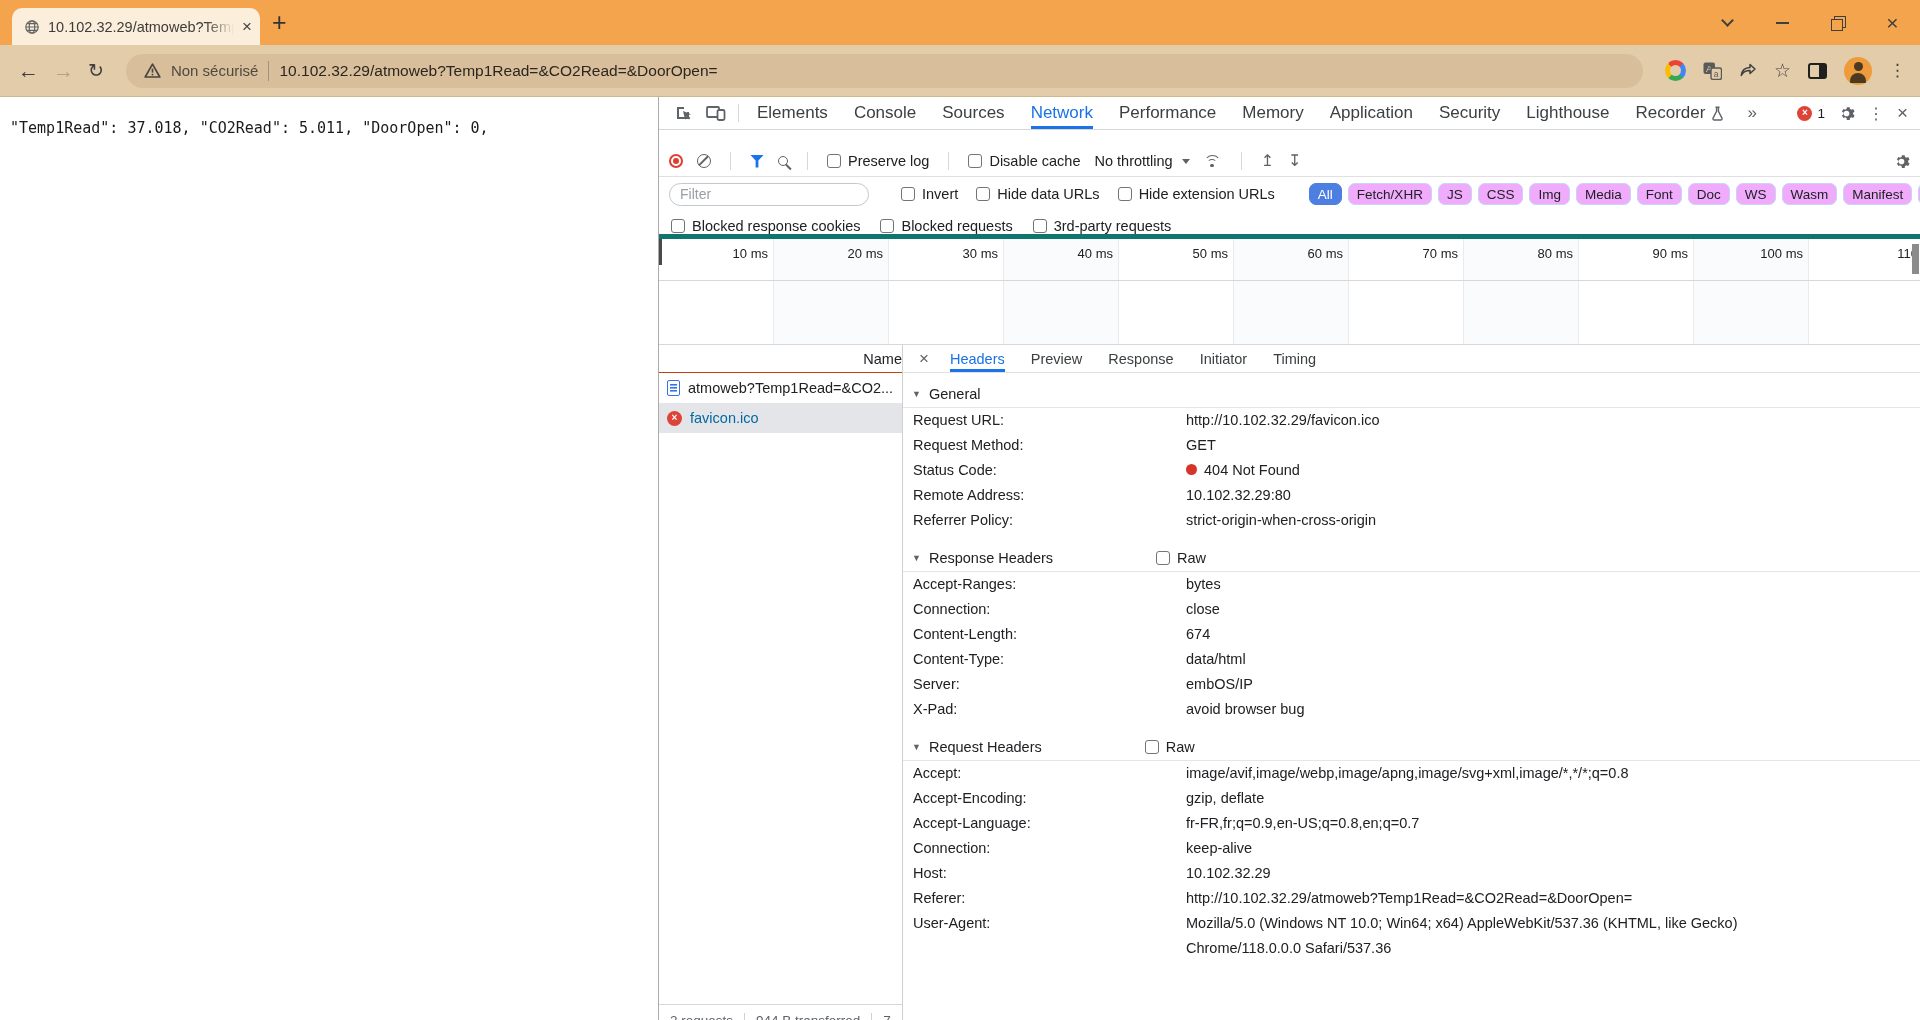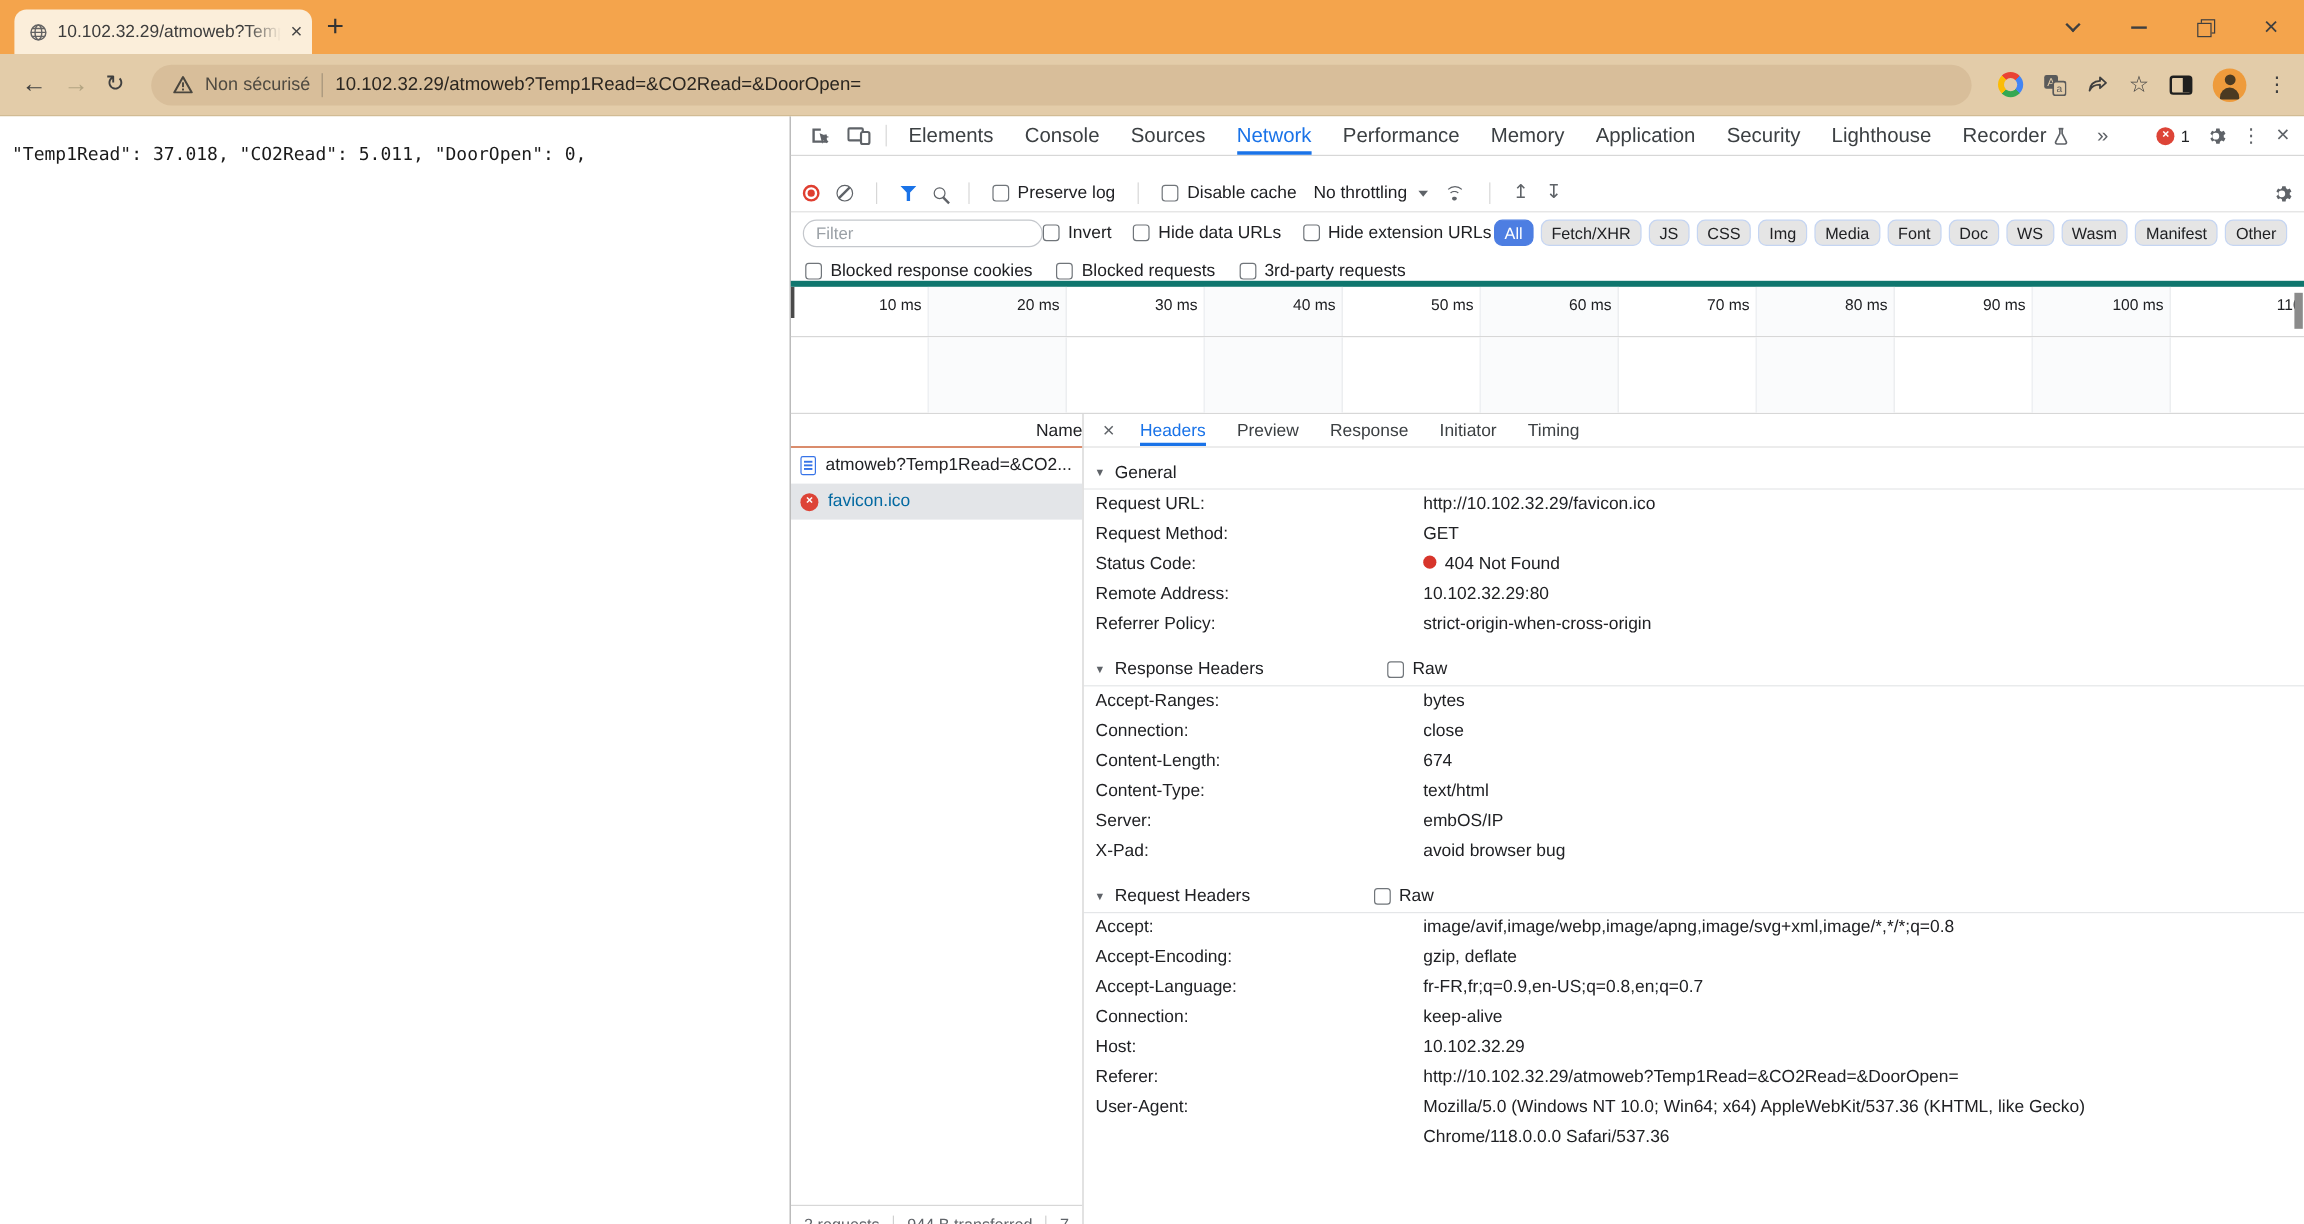--- a/index.html
+++ b/index.html
@@ -78,26 +78,26 @@
   .throttle { display:flex; align-items:center; gap:9px; }
   .caret { width:0; height:0; border-left:4.5px solid transparent; border-right:4.5px solid transparent; border-top:5.5px solid #5f6368; }
   .wifi { position:relative; width:18px; height:14px; }
   .wifi i { position:absolute; border:1.8px solid transparent; border-top-color:#5f6368; border-radius:50%; }
   .wifi .a1 { width:17px; height:17px; left:0; top:1px; }
   .wifi .a2 { width:10px; height:10px; left:3.5px; top:4.5px; }
   .wifi .a3 { position:absolute; width:3.5px; height:3.5px; border-radius:50%; background:#5f6368; left:6.8px; top:9.5px; }
   .arrow-ud { font-size:16px; color:#5f6368; line-height:14px; }
   .nt-gear { margin-left:auto; display:flex; align-items:center; }
 
-  .dt-filterrow { height:34px; display:flex; align-items:center; gap:0; padding:0 10px; }
+  .dt-filterrow { height:34px; display:flex; align-items:center; gap:32px; padding:0 10px; }
   .filter-input { width:200px; height:23px; border:1px solid #c4c7cc; border-radius:11.5px; padding:0 10px; font-size:14px;
                   font-family:"Liberation Sans",sans-serif; color:#202124; outline:none; background:#fff; }
   .filter-input::placeholder { color:#9aa0a6; }
   .chips { display:flex; align-items:center; gap:6px; margin-left:2px; }
-  .chip { border:1px solid #c5d5f2; border-radius:7px; padding:2.5px 8px; font-size:13.5px; color:#202124; background:#e5e5e5;
+  .chip { border:1px solid #c5d5f2; border-radius:7px; padding:2.5px 8px; font-size:13.5px; color:#202124; background:#f0abfc;
           font-family:"Liberation Sans",sans-serif; white-space:nowrap; }
   .chip.active { background:#4d7ee2; border-color:#4d7ee2; color:#fff; }
 
   .dt-blockedrow { height:28px; display:flex; align-items:flex-end; gap:20px; padding:0 12px; border-bottom:5px solid #0f766e; }
 
   .dt-overview { position:relative; height:42px; border-bottom:1px solid #d7d7d7; display:flex; overflow:hidden; }
   .dt-waterfall { position:relative; height:64px; border-bottom:1px solid #d7d7d7; display:flex; overflow:hidden; }
   .tl-col { flex:0 0 115px; border-right:1px solid #e8eaed; position:relative; }
   .tl-col:nth-child(even) { background:#fafbfc; }
   .tl-label { position:absolute; right:5px; top:7px; font-size:13px; color:#202124; white-space:nowrap; }
@@ -466,21 +466,21 @@
             <div class="kv">
               <div class="k">Connection:</div>
               <div class="v">close</div>
             </div>
             <div class="kv">
               <div class="k">Content-Length:</div>
               <div class="v">674</div>
             </div>
             <div class="kv">
               <div class="k">Content-Type:</div>
-              <div class="v">text/html</div>
+              <div class="v">data/html</div>
             </div>
             <div class="kv">
               <div class="k">Server:</div>
               <div class="v">embOS/IP</div>
             </div>
             <div class="kv">
               <div class="k">X-Pad:</div>
               <div class="v">avoid browser bug</div>
             </div>
           </section>

